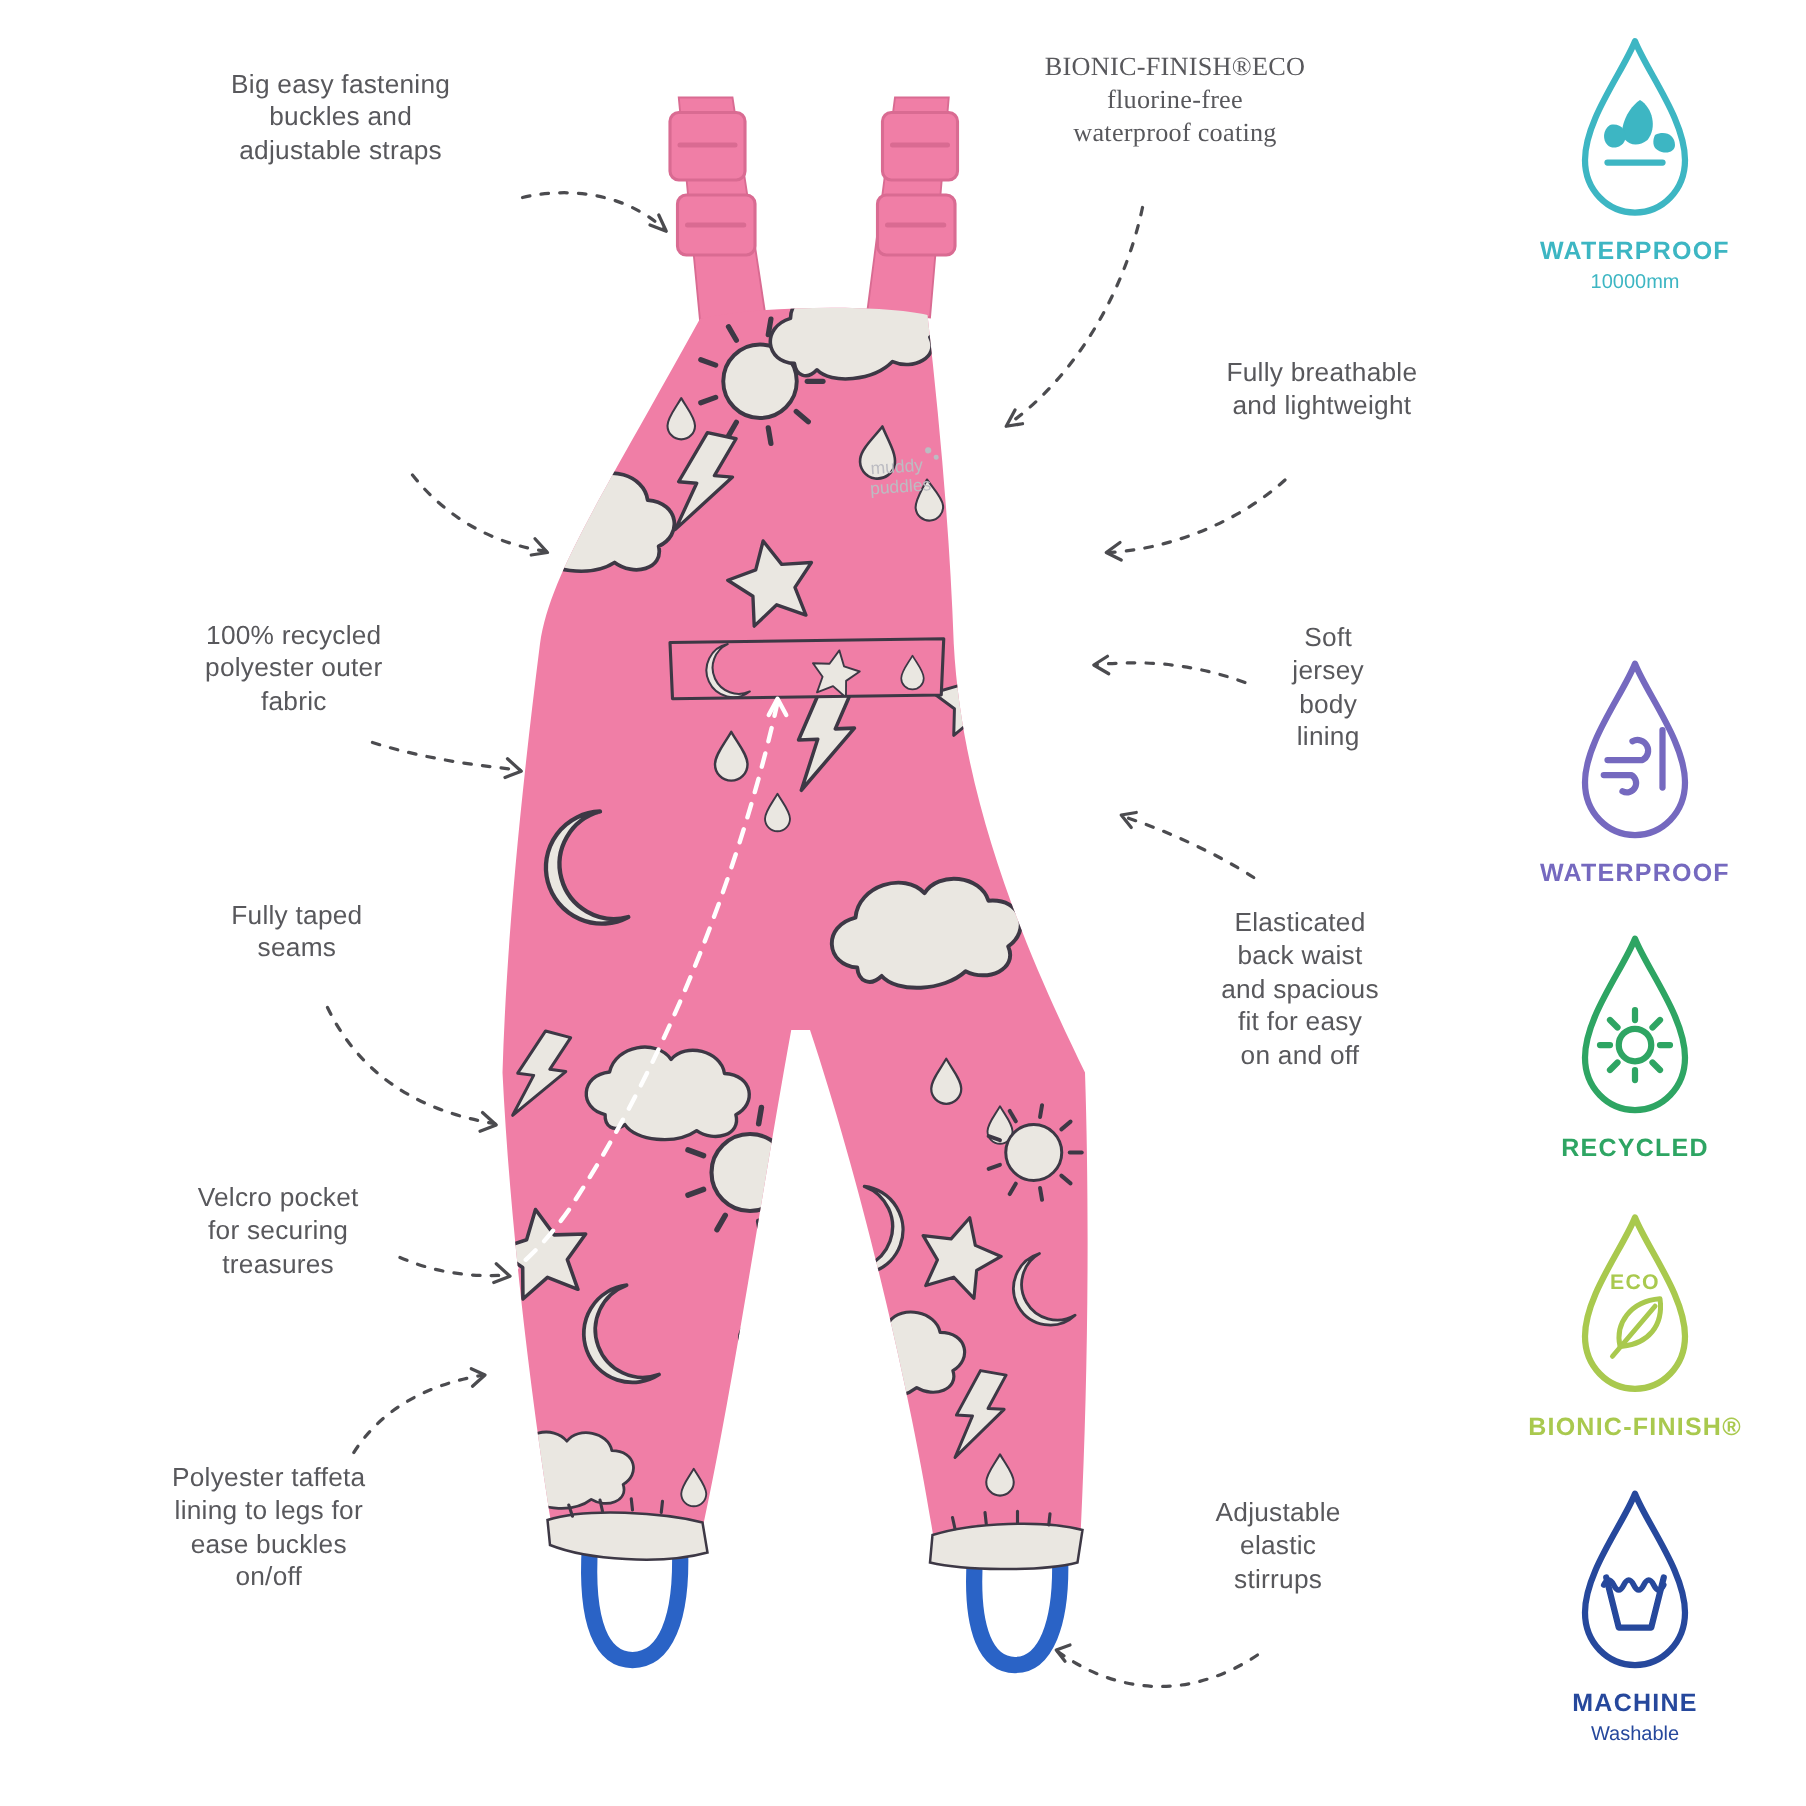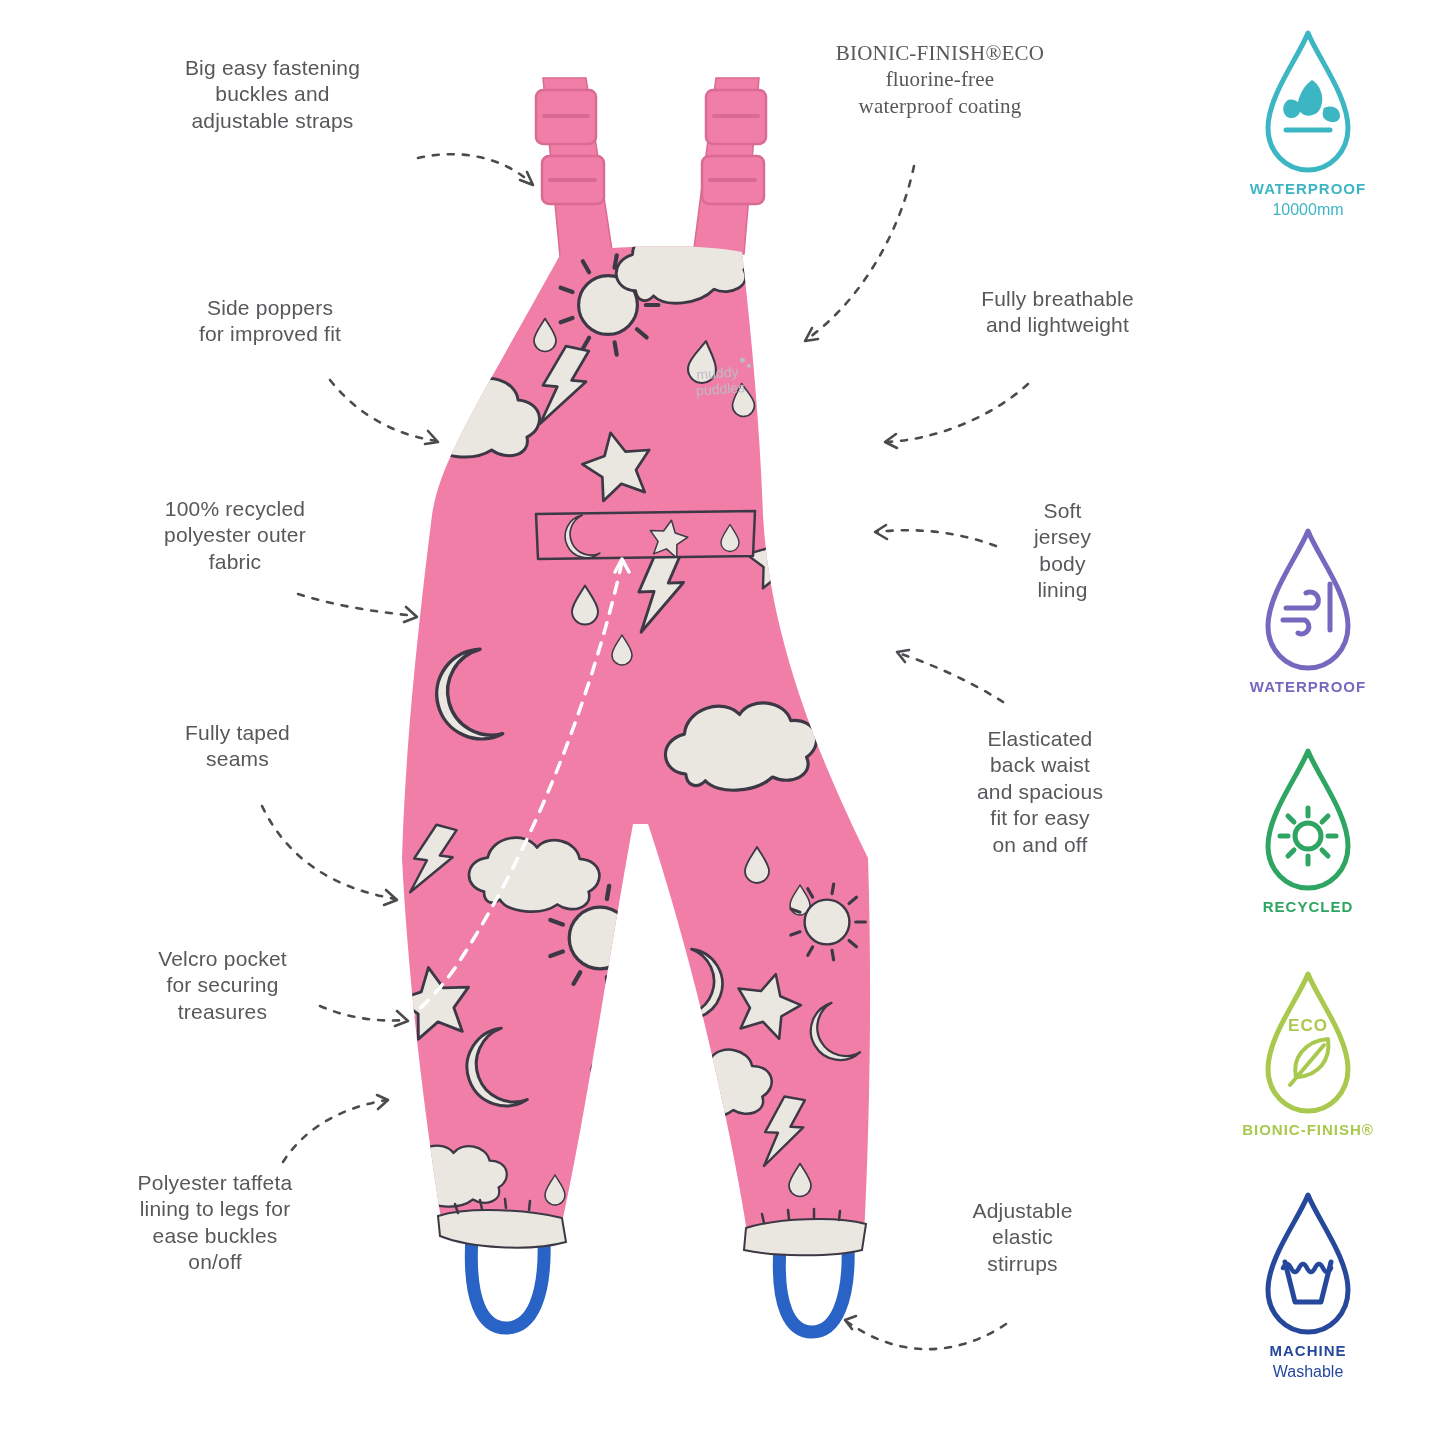--- a/index.html
+++ b/index.html
@@ -19,21 +19,21 @@
   .co-velcro    {left:75px; top:946px; width:295px;}
   .co-taffeta   {left:60px; top:1170px;width:310px;}
   .co-bionic    {left:755px;top:40px;  width:370px;font-family:Liberation Serif, serif;}
   .co-breathable{left:905px;top:286px; width:305px;}
   .co-jersey    {left:960px;top:498px; width:205px;}
   .co-elastic   {left:905px;top:726px; width:270px;}
   .co-stirrups  {left:900px;top:1198px;width:245px;}
 
   .feature{position:absolute;left:1208px;width:200px;text-align:center;}
   .feature svg{display:block;margin:0 auto;}
-  .feat-label{font-size:15px;font-weight:bold;letter-spacing:1px;margin-top:2px;}
+  .feat-label{font-size:20px;font-weight:bold;letter-spacing:1px;margin-top:12px;}
   .feat-sub{font-size:16px;margin-top:4px;}
   .feat-sub:empty{display:none;}
   .f1{top:28px;  color:var(--c-waterproof,#3db6c3);}
   .f2{top:274px; color:var(--c-breathable,#efba2f);}
   .f3{top:526px; color:var(--c-windproof,#7569bf);}
   .f4{top:746px; color:var(--c-recycled,#2ea563);}
   .f5{top:969px; color:var(--c-bionic,#a9c94e);}
   .f6{top:1190px;color:var(--c-machine,#26489c);}
 
   .drop-outline{fill:none;stroke:currentColor;stroke-width:5;stroke-linejoin:round;}
@@ -223,22 +223,20 @@
       <path class="arrow" d="M1003 702 C 972 682 932 664 898 653"></path>
         <path class="ahead" d="M909 650 L897 652 L905 662"></path>
       <path class="arrow" d="M1006 1324 C 952 1360 894 1356 846 1321"></path>
         <path class="ahead" d="M856 1316 L845 1320 L852 1329"></path>
     </g>
   </svg>
 
   <div class="callout co-buckles">Big easy fastening
 buckles and
 adjustable straps</div>
-  <div class="callout co-poppers">Side poppers
-for improved fit</div>
   <div class="callout co-recycled">100% recycled
 polyester outer
 fabric</div>
   <div class="callout co-seams">Fully taped
 seams</div>
   <div class="callout co-velcro">Velcro pocket
 for securing
 treasures</div>
   <div class="callout co-taffeta">Polyester taffeta
 lining to legs for

